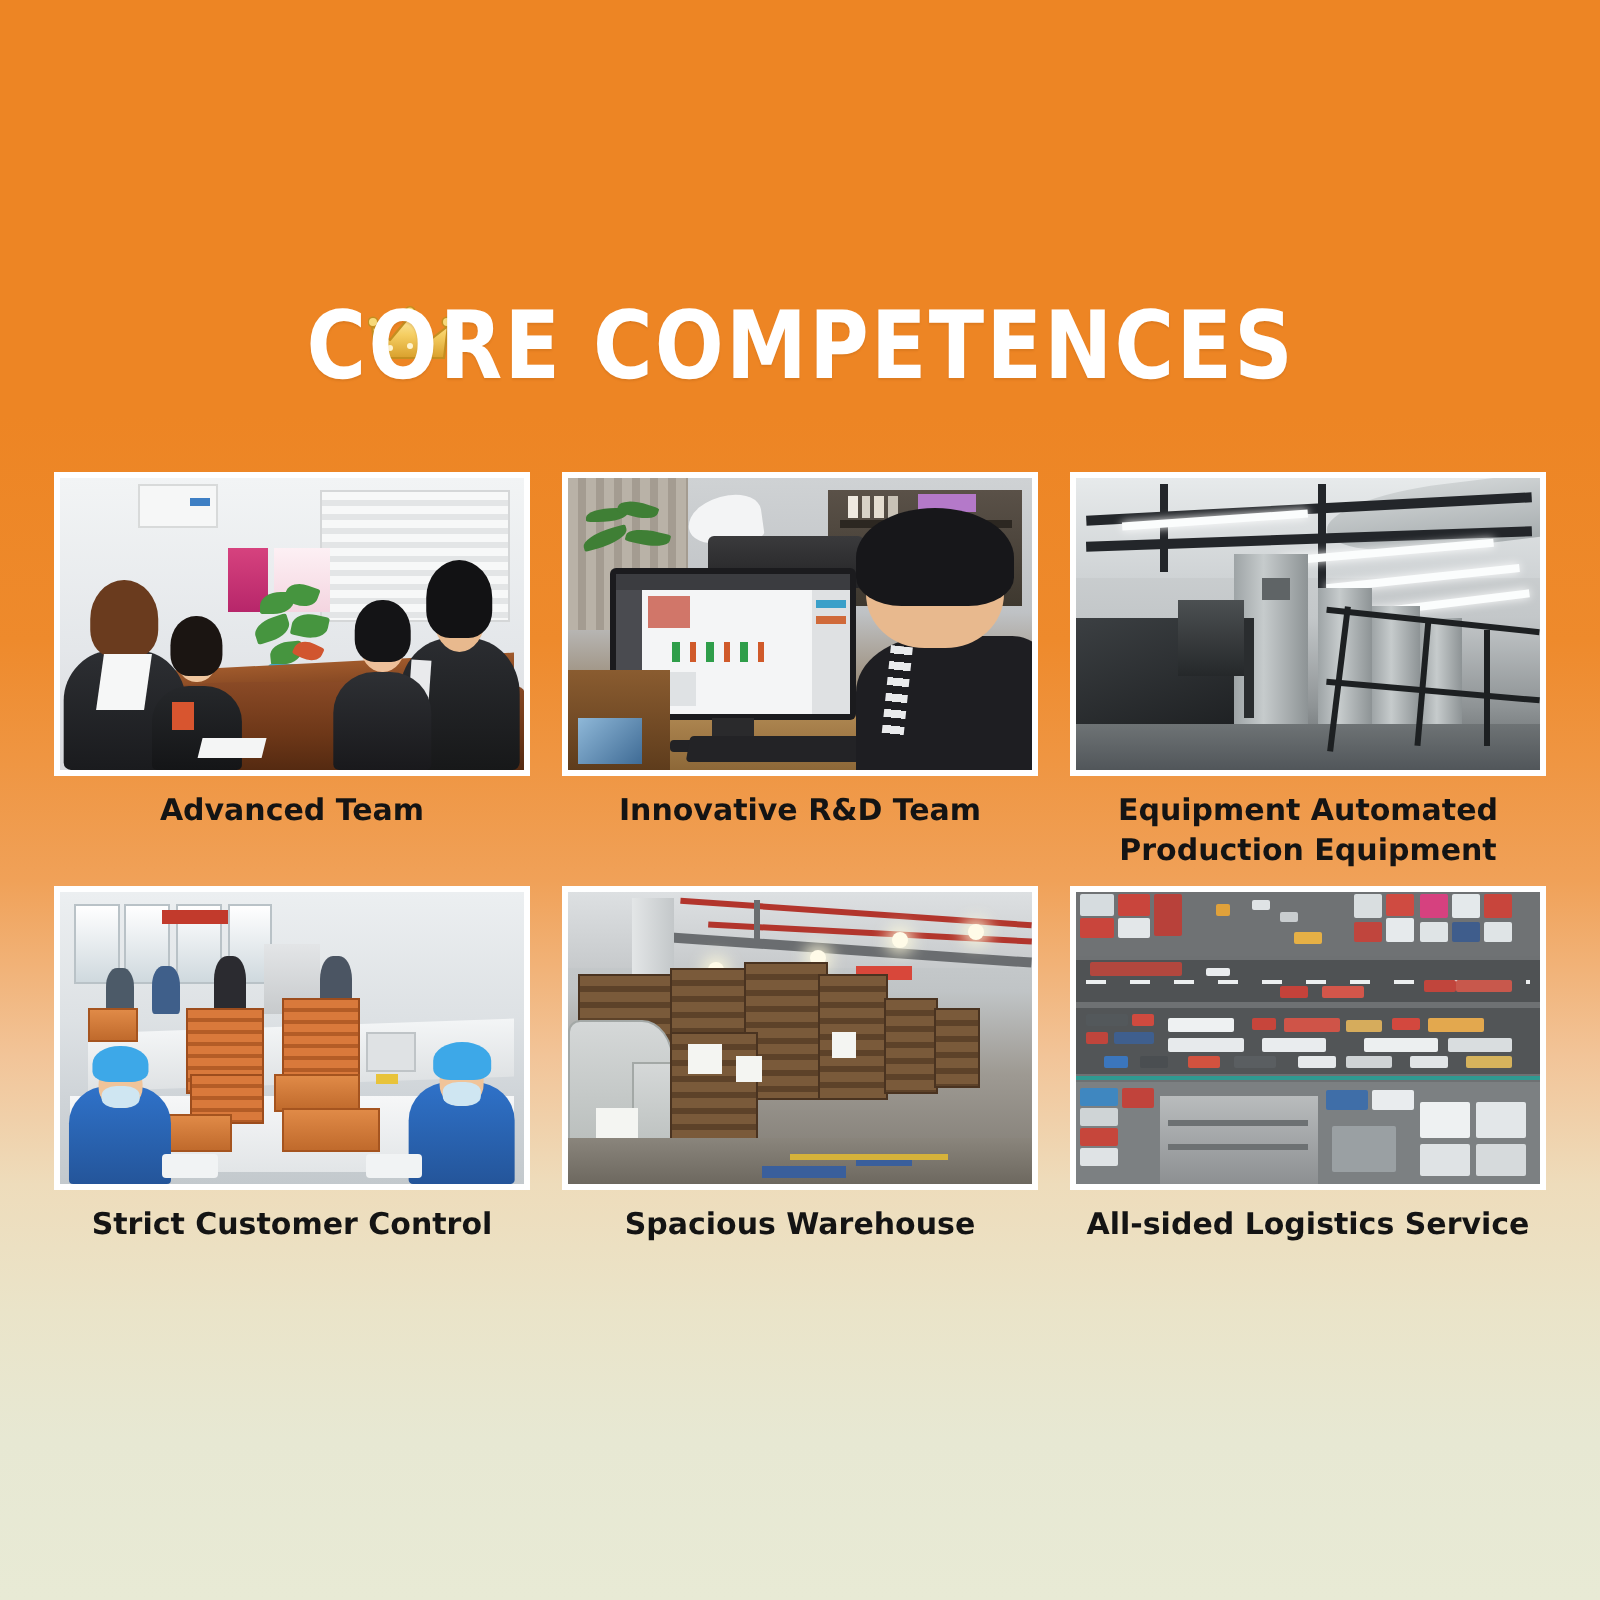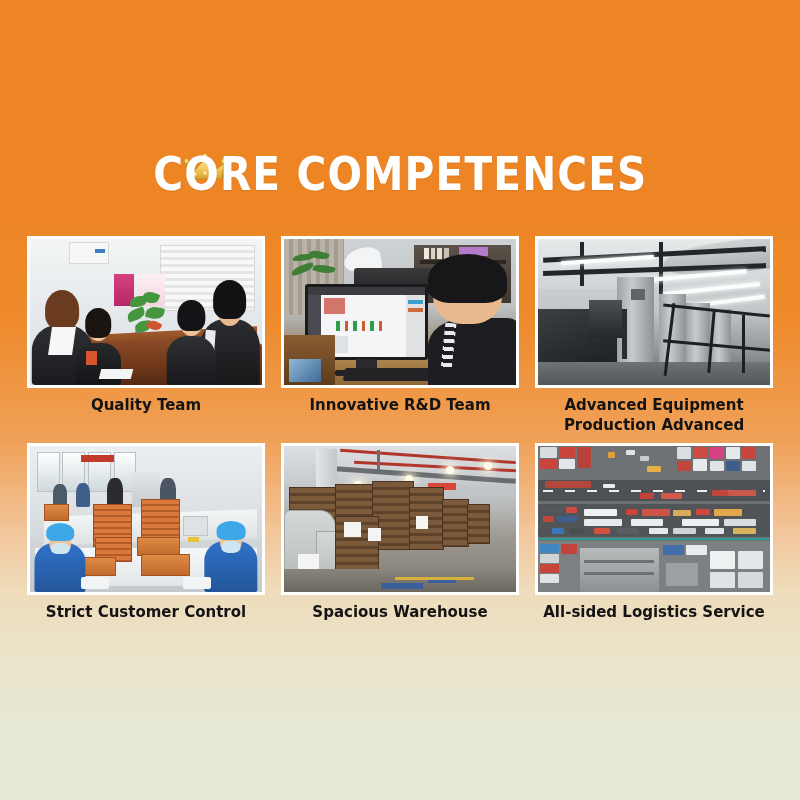--- a/index.html
+++ b/index.html
@@ -299,21 +299,21 @@
           <div class="p" style="right:20%;width:21%;height:62%;">
             <div class="body" style="width:100%;height:54%;background:linear-gradient(180deg,#2e3034,#19191c);"></div>
             <div class="head" style="top:14%;width:46%;height:32%;background:#eec09a;"></div>
             <div class="hair" style="top:6%;width:56%;height:34%;background:#141416;"></div>
           </div>
           <div style="position:absolute;left:30%;bottom:4%;width:14%;height:7%;background:#f4f5f5;transform:skewX(-14deg);"></div>
           <div style="position:absolute;left:24%;bottom:14%;width:5%;height:9%;background:#d8552f;"></div>
         </div>
       </div>
       <div class="caption">
-        <span class="cap-line">Quality Team</span>
+        <span class="cap-line">Advanced Team</span>
       </div>
     </div>
 
     <div class="cell">
       <div class="card">
         <div class="scene s2">
           <div class="curtain"></div>
           <div class="bg-shelf">
             <div class="book" style="left:10%;background:#efe9e0;"></div>
             <div class="book" style="left:17%;background:#d8d2c7;"></div>
@@ -383,22 +383,22 @@
           <div class="green" style="left:54%;width:16%;"></div>
           <div class="floor"></div>
           <div class="rail" style="left:56%; top:44%; width:3px; height:50%; transform:rotate(7deg);"></div>
           <div class="rail" style="left:74%; top:48%; width:3px; height:44%; transform:rotate(5deg);"></div>
           <div class="rail" style="left:88%; top:52%; width:3px; height:40%;"></div>
           <div class="rail" style="left:54%; top:48%; width:46%; height:3px; transform:rotate(6deg);"></div>
           <div class="rail" style="left:54%; top:72%; width:46%; height:3px; transform:rotate(5deg);"></div>
         </div>
       </div>
       <div class="caption">
-        <span class="cap-line">Advanced Equipment</span>
-        <span class="cap-line">Production Advanced</span>
+        <span class="cap-line">Equipment Automated</span>
+        <span class="cap-line">Production Equipment</span>
       </div>
     </div>
 
     <div class="cell">
       <div class="card">
         <div class="scene s4">
           <div class="wall"></div>
           <div class="win" style="left:3%;"></div>
           <div class="win" style="left:14%;"></div>
           <div class="win" style="left:25%;"></div>

